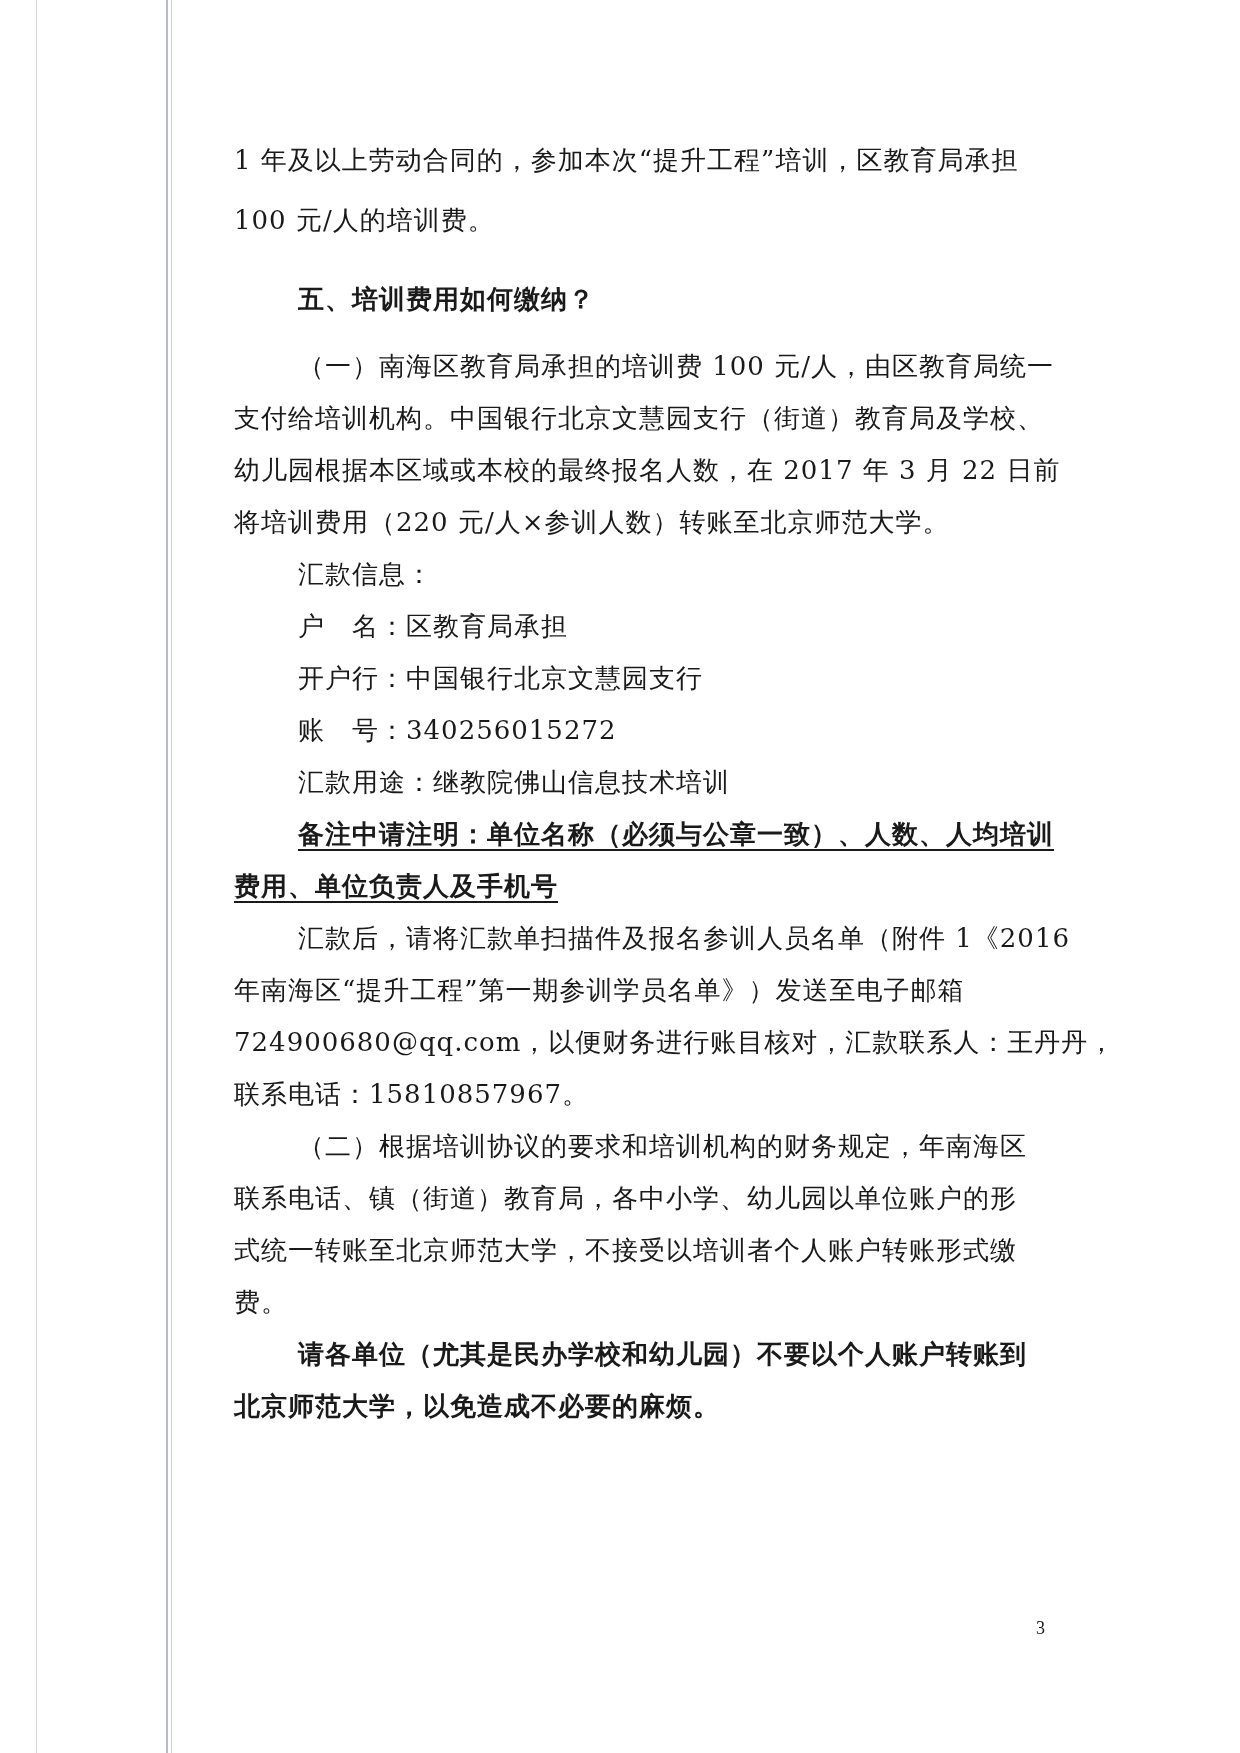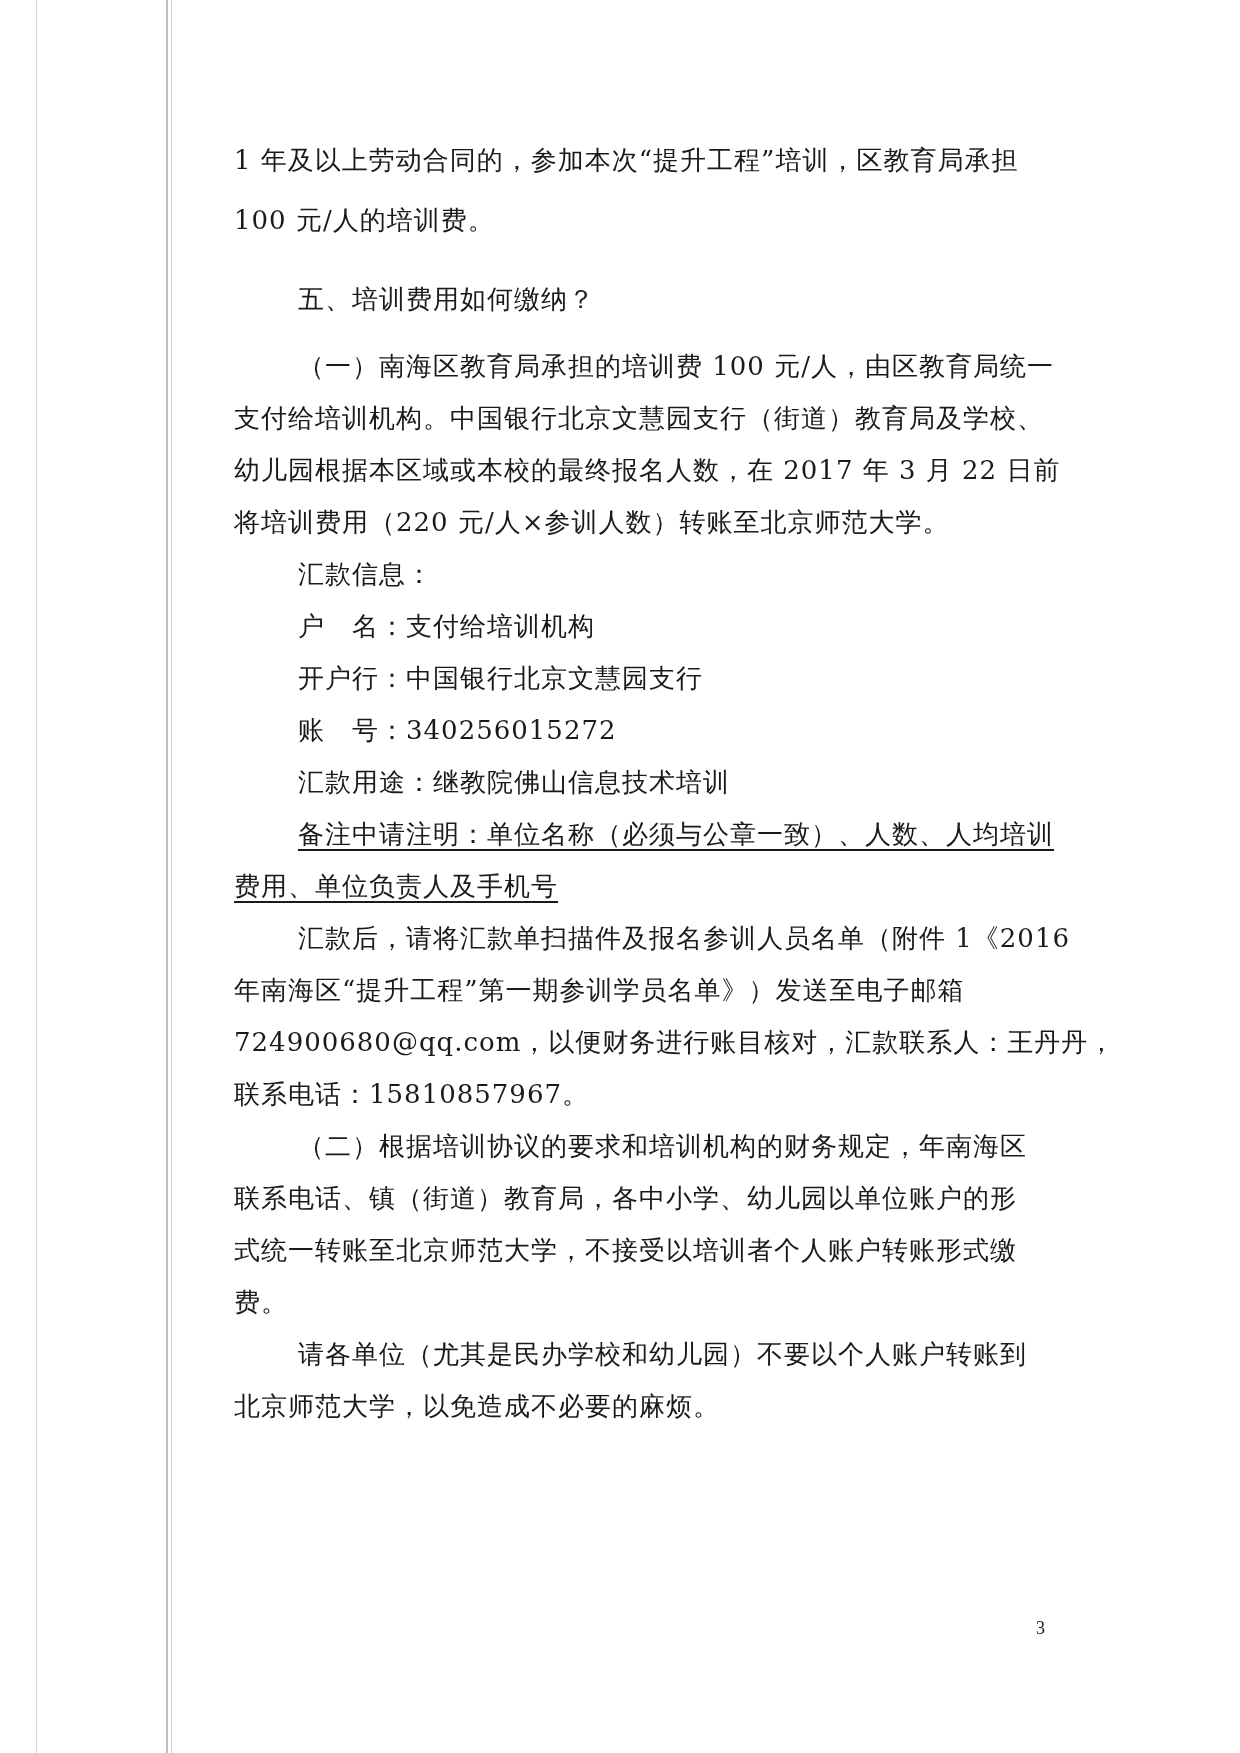--- a/index.html
+++ b/index.html
@@ -4,21 +4,21 @@
   <style>
     html, body { margin: 0; padding: 0; background: #ffffff; }
     body { width: 1240px; height: 1753px; position: relative; overflow: hidden;
            font-family: "DejaVu Serif", "Liberation Serif", serif; color: #1a1a1a; }
     .scan-line-left { position: absolute; left: 36px; top: 0; width: 1px; height: 1753px; background: #d4d6dc; }
     .scan-line-a { position: absolute; left: 166px; top: 0; width: 2px; height: 1753px; background: #b9bcc6; }
     .scan-line-b { position: absolute; left: 171px; top: 0; width: 1px; height: 1753px; background: #cfd2da; }
     .page { position: absolute; left: 188px; top: 0; width: 860px; }
     .line { position: absolute; left: 12px; font-size: 26px; line-height: 34px; white-space: nowrap; letter-spacing: 1px; margin-left: 34px; }
     .indent { padding-left: 64px; }
-    .bold { font-family: "DejaVu Sans", "Liberation Sans", sans-serif; font-weight: normal; }
+    .bold { font-family: "DejaVu Sans", "Liberation Sans", sans-serif; font-weight: bold; }
     .ul { text-decoration: underline; text-underline-offset: 6px; text-decoration-thickness: 2px; }
     .page-number { position: absolute; left: 1036px; top: 1618px; font-size: 18px; font-family: "Liberation Serif", serif; }
   </style>
 </head>
 <body>
 
 <div class="scan-line-left"></div>
 <div class="scan-line-a"></div>
 <div class="scan-line-b"></div>
 
@@ -27,21 +27,21 @@
   <div class="line" style="top:203px">100 元/人的培训费。</div>
 
   <div class="line indent bold" style="top:282px">五、培训费用如何缴纳？</div>
 
   <div class="line indent" style="top:349px">（一）南海区教育局承担的培训费 100 元/人，由区教育局统一</div>
   <div class="line" style="top:401px">支付给培训机构。中国银行北京文慧园支行（街道）教育局及学校、</div>
   <div class="line" style="top:453px">幼儿园根据本区域或本校的最终报名人数，在 2017 年 3 月 22 日前</div>
   <div class="line" style="top:505px">将培训费用（220 元/人×参训人数）转账至北京师范大学。</div>
 
   <div class="line indent" style="top:557px">汇款信息：</div>
-  <div class="line indent" style="top:609px">户　名：支付给培训机构</div>
+  <div class="line indent" style="top:609px">户　名：区教育局承担</div>
   <div class="line indent" style="top:661px">开户行：中国银行北京文慧园支行</div>
   <div class="line indent" style="top:713px">账　号：340256015272</div>
   <div class="line indent" style="top:765px">汇款用途：继教院佛山信息技术培训</div>
 
   <div class="line indent bold ul" style="top:817px">备注中请注明：单位名称（必须与公章一致）、人数、人均培训</div>
   <div class="line bold ul" style="top:869px">费用、单位负责人及手机号</div>
 
   <div class="line indent" style="top:921px">汇款后，请将汇款单扫描件及报名参训人员名单（附件 1《2016</div>
   <div class="line" style="top:973px">年南海区“提升工程”第一期参训学员名单》）发送至电子邮箱</div>
   <div class="line" style="top:1025px">724900680@qq.com，以便财务进行账目核对，汇款联系人：王丹丹，</div>

